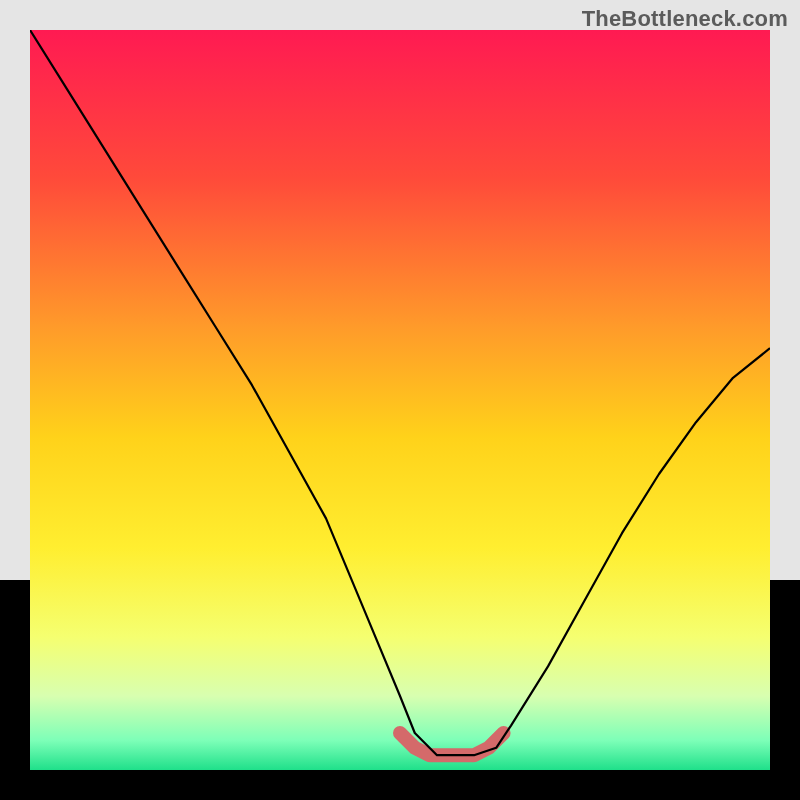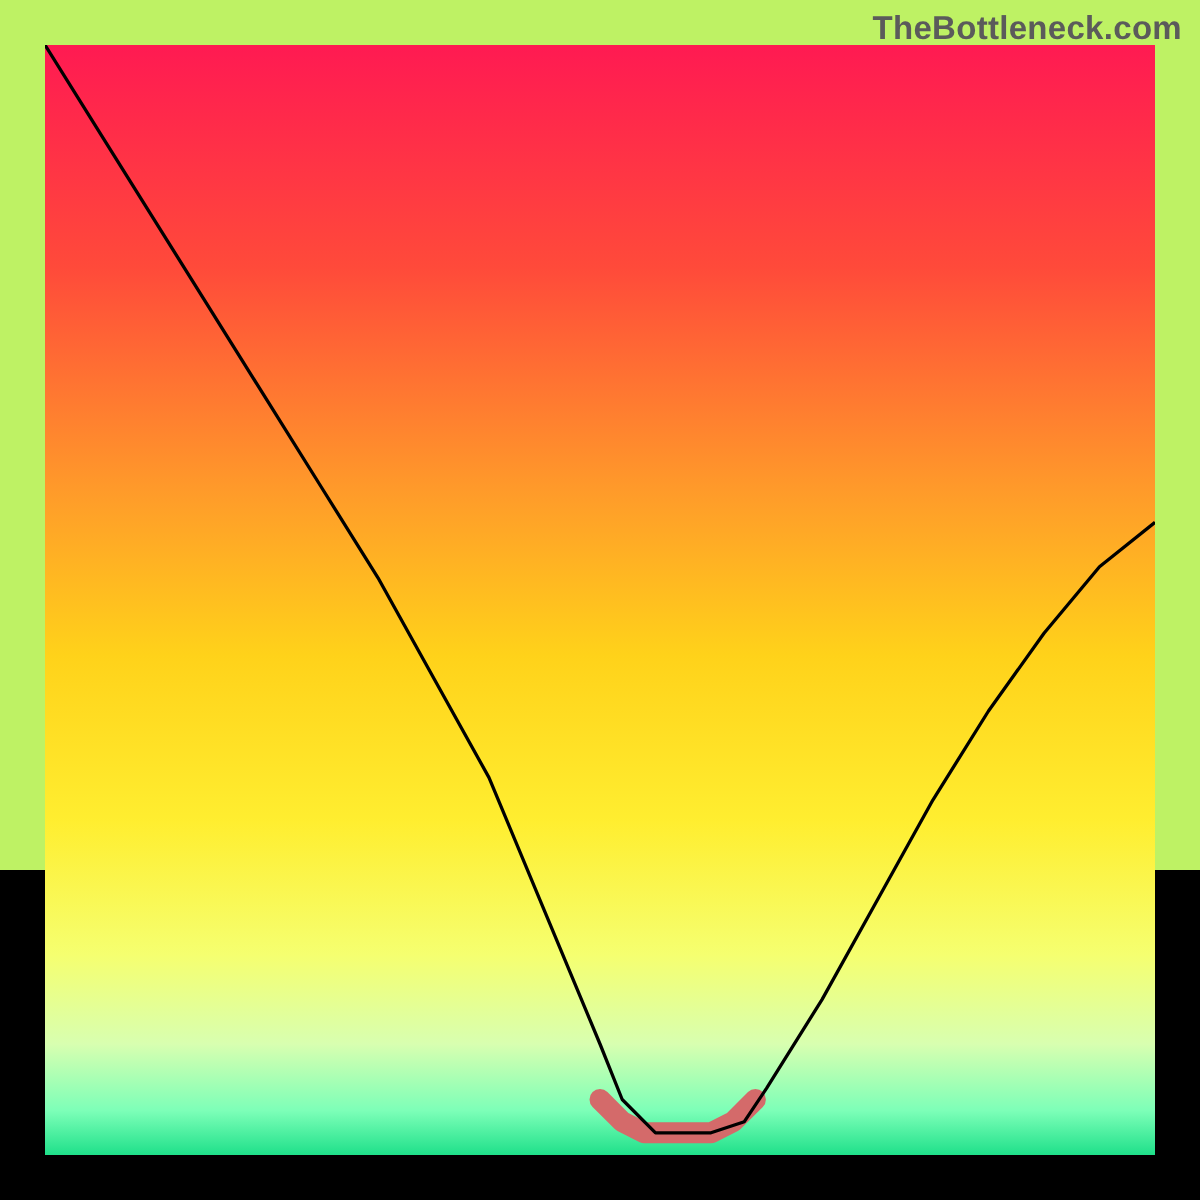--- a/index.html
+++ b/index.html
@@ -1,21 +1,21 @@
 <!DOCTYPE html>
 <html><head>
 <meta charset="utf-8">
 <style>
   * { margin: 0; padding: 0; box-sizing: border-box; }
   html, body { width: 800px; height: 800px; overflow: hidden; background: #000; }
   .frame {
     position: relative;
     width: 800px;
     height: 580px;
-    background: #bef264;
+    background: #e5e5e5;
   }
   .watermark {
     position: absolute;
     top: 6px;
     right: 12px;
     font-family: Arial, Helvetica, sans-serif;
     font-size: 22px;
     font-weight: 600;
     color: #5b5b5b;
     letter-spacing: 0.2px;

